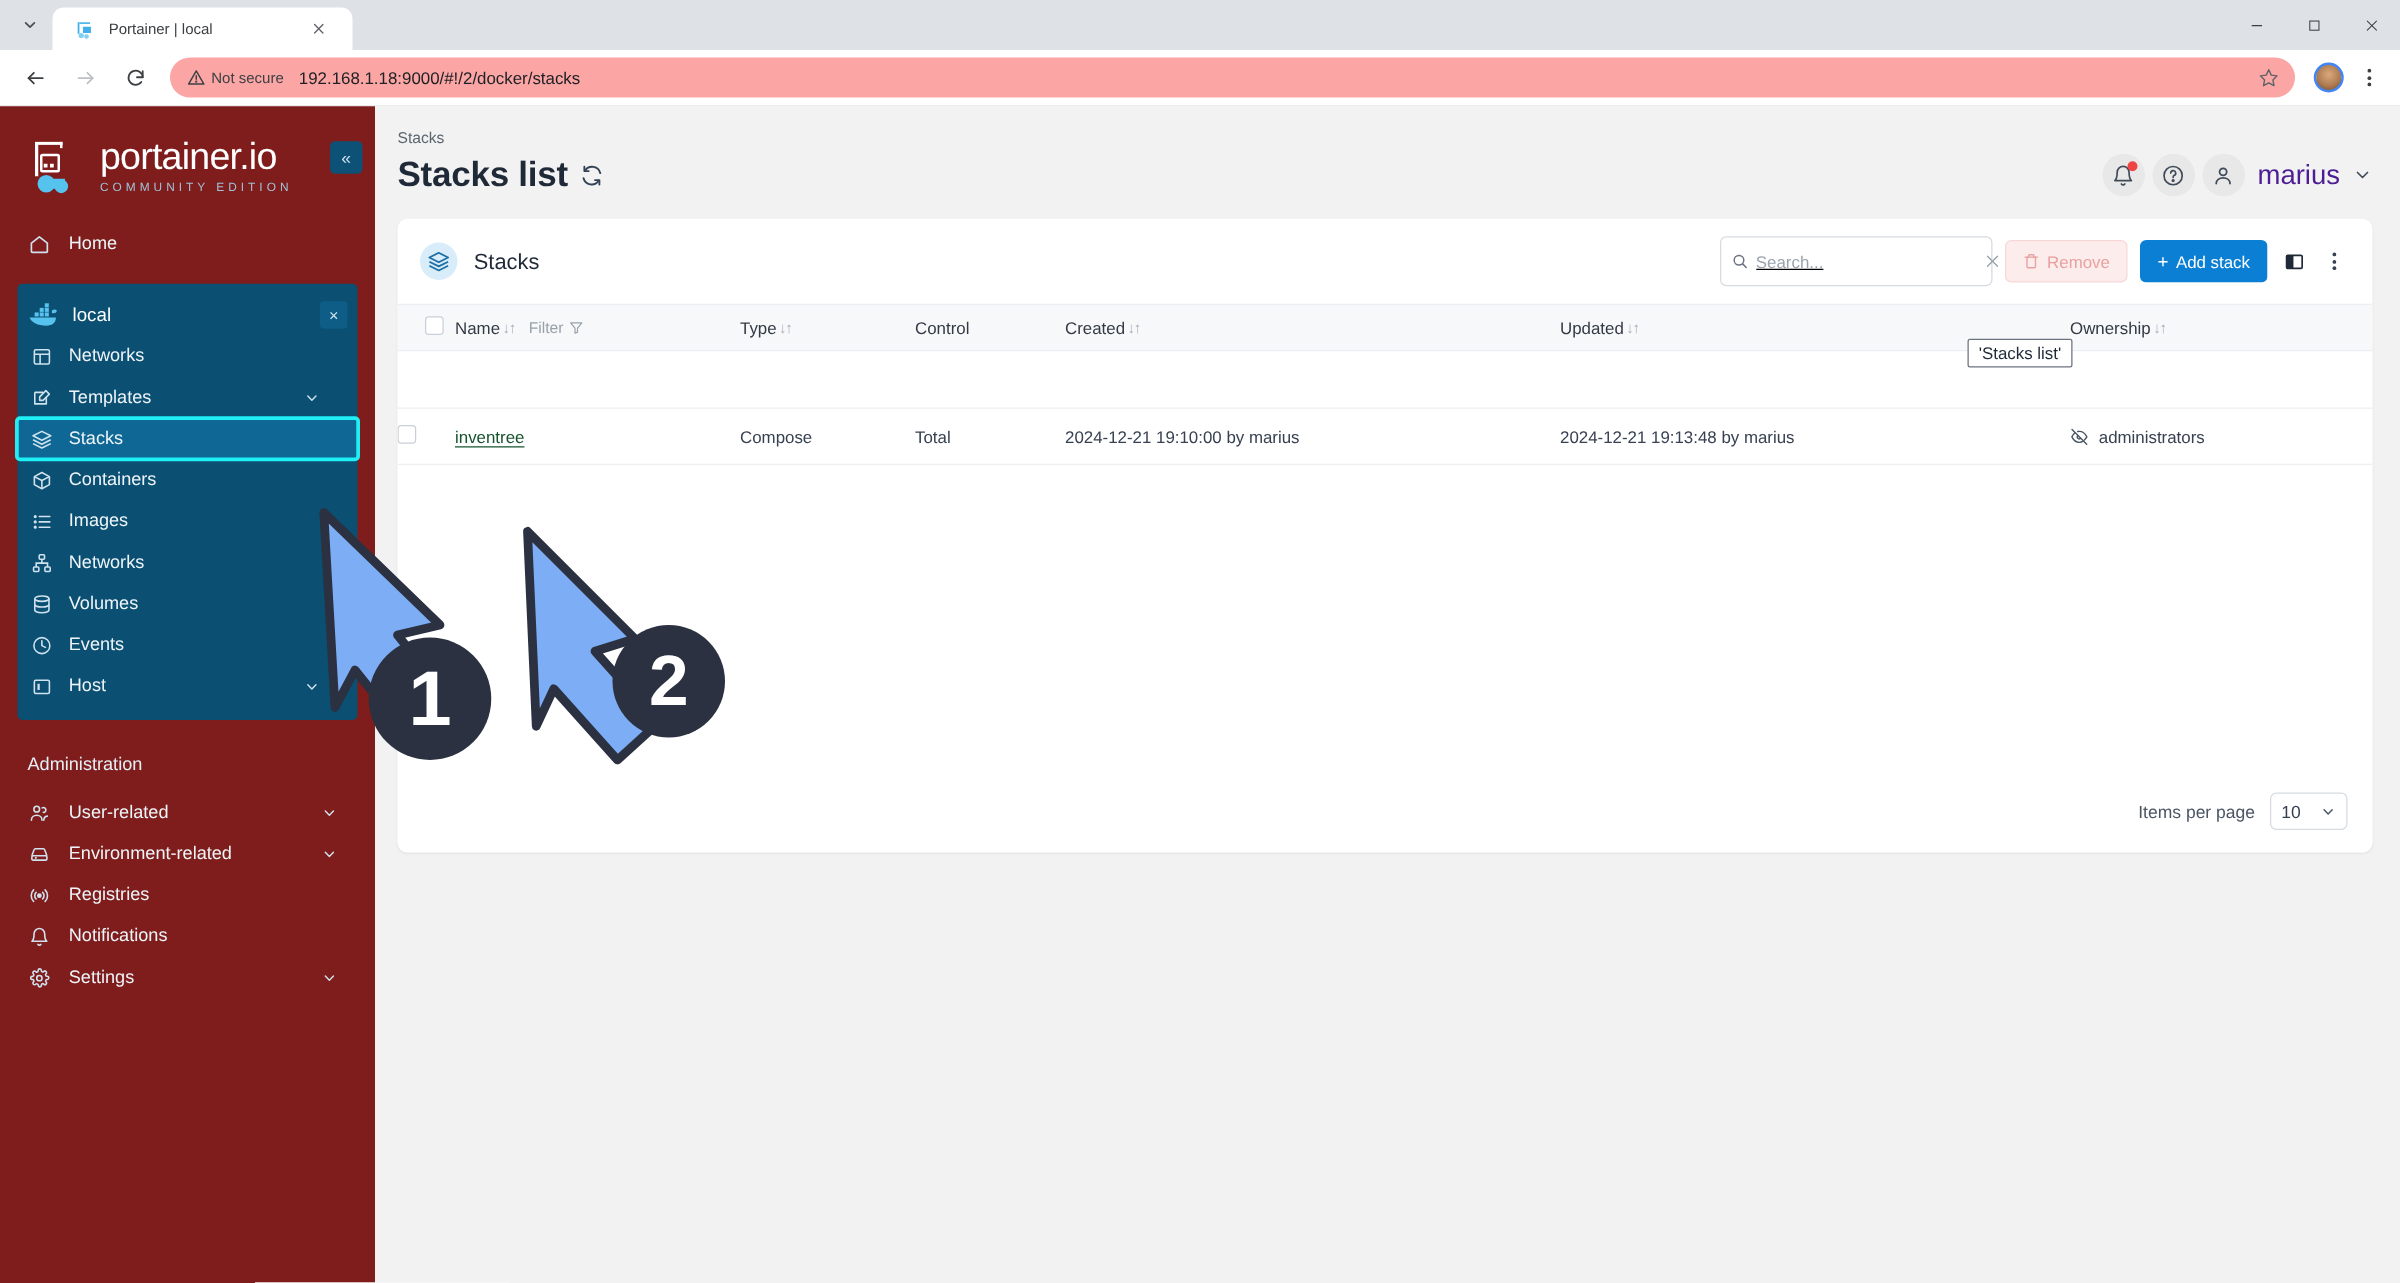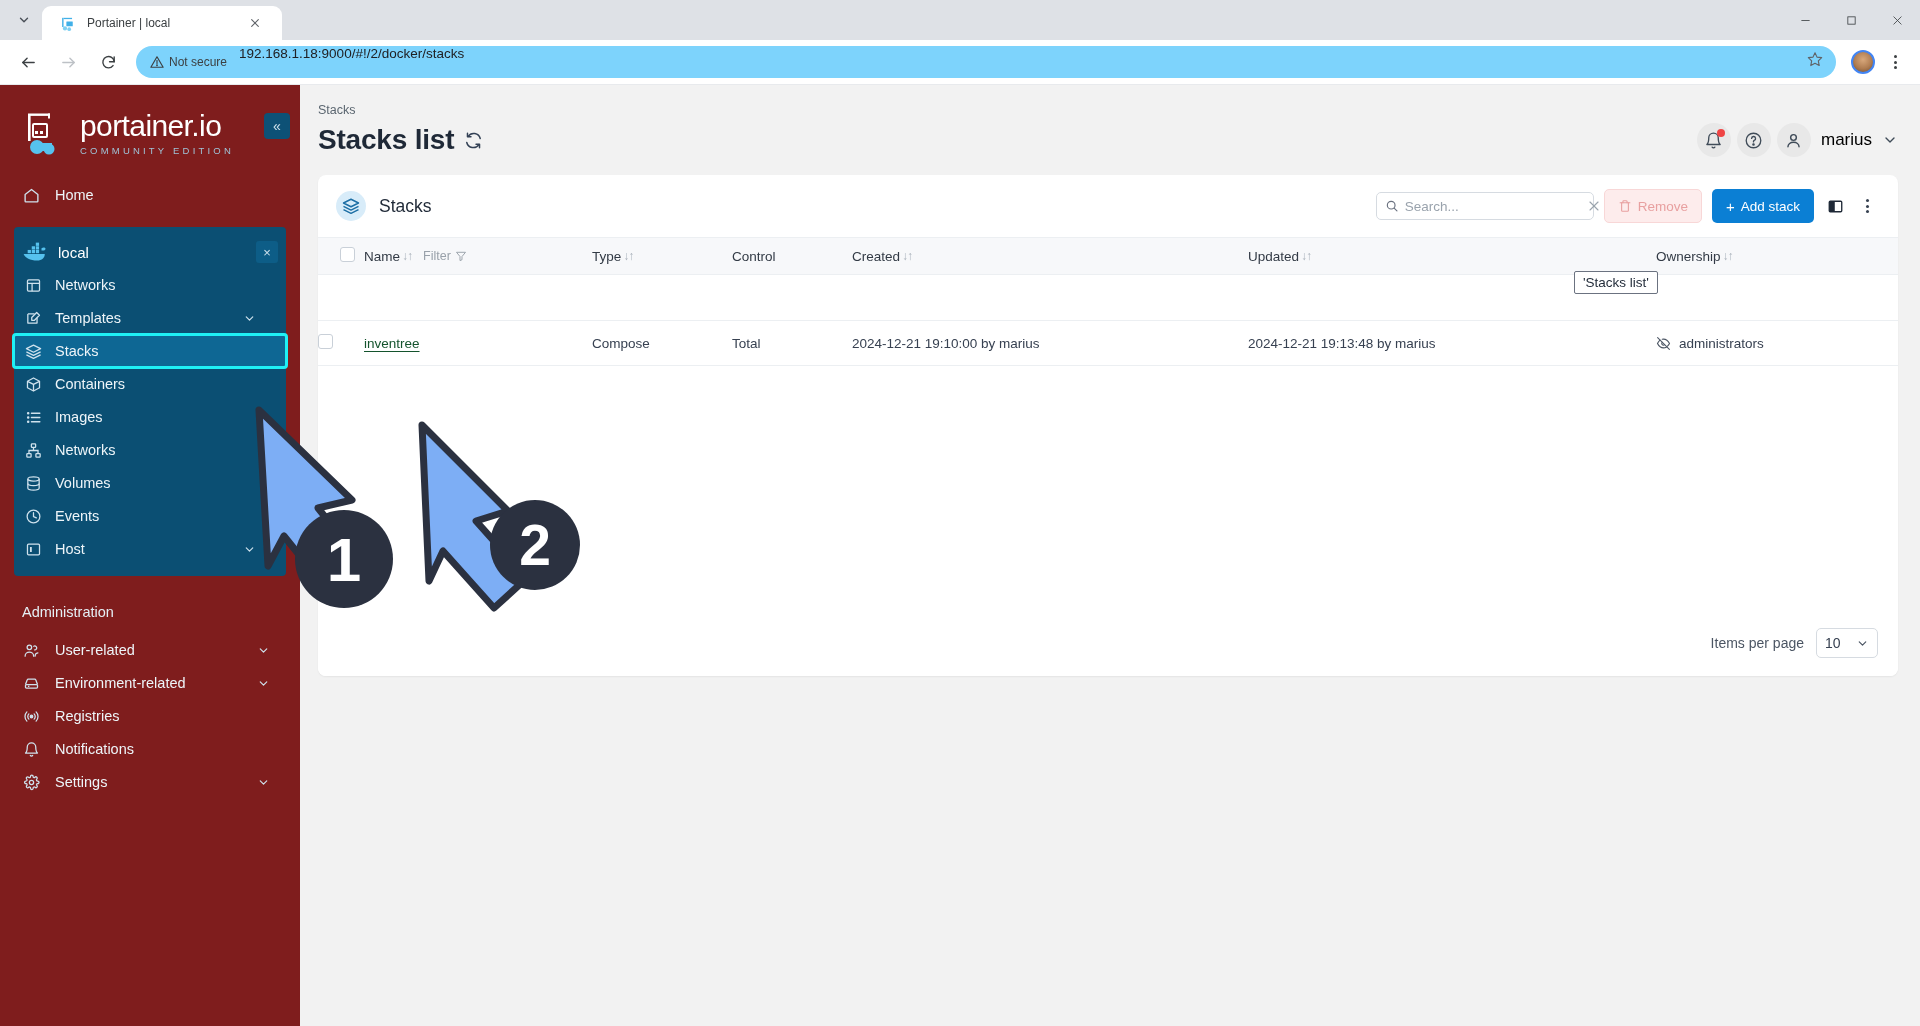--- a/index.html
+++ b/index.html
@@ -88,23 +88,24 @@
     border-radius: 50%;
     display: flex; align-items: center; justify-content: center;
     color: #3c4043;
     flex-shrink: 0;
   }
   .nav-btn svg { width: 17px; height: 17px; }
   .nav-btn.disabled { color: #bdc1c6; }
   .omnibox {
     flex: 1;
     height: 32px;
-    background: #7dd3fc;
+    background: #fca5a5;
     border-radius: 16px;
     display: flex;
+    align-items: center;
     padding: 0 8px 0 14px;
     margin: 0 8px;
     position: relative;
   }
   .not-secure {
     display: flex;
     align-items: center;
     gap: 5px;
     font-size: 12px;
     color: #3c4043;
@@ -289,21 +290,21 @@
     position: relative;
   }
   .round-btn svg { width: 19px; height: 19px; }
   .badge-dot {
     position: absolute;
     top: 6px; right: 6px;
     width: 8px; height: 8px;
     border-radius: 50%;
     background: #ef4444;
   }
-  .user-name { font-size: 17px; color: #000000; margin: 0 4px 0 4px; }
+  .user-name { font-size: 22px; color: #4c1d95; margin: 0 4px 0 4px; }
   .user-chev { color: #3f4b58; display: flex; align-items: center; }
   .user-chev svg { width: 16px; height: 16px; }
 
   .tooltip {
     position: absolute;
     left: 1274px;
     top: 186px;
     background: #ffffff;
     border: 1px solid #6b7280;
     color: #1f2937;
@@ -334,27 +335,28 @@
     background: #d8ecf9;
     display: flex; align-items: center; justify-content: center;
     color: #1d6fa5;
   }
   .card-ico svg { width: 18px; height: 18px; }
   .card-title { font-size: 17.5px; color: #1f2937; font-weight: 500; }
 
   .card-actions { display: flex; align-items: center; gap: 10px; }
   .search-box {
     width: 218px;
-    height: 28px;
+    height: 40px;
     border: 1px solid #d6dbe1;
     border-radius: 5px;
     display: flex;
     align-items: center;
     padding: 0 8px;
     gap: 6px;
+    text-decoration: underline;
   }
   .search-box svg.s-ico { width: 14px; height: 14px; color: #6b7280; flex-shrink: 0; }
   .search-box input {
     flex: 1;
     border: none;
     outline: none;
     font-size: 13.5px;
     color: #374151;
     font-family: "Liberation Sans", sans-serif;
     background: transparent;

